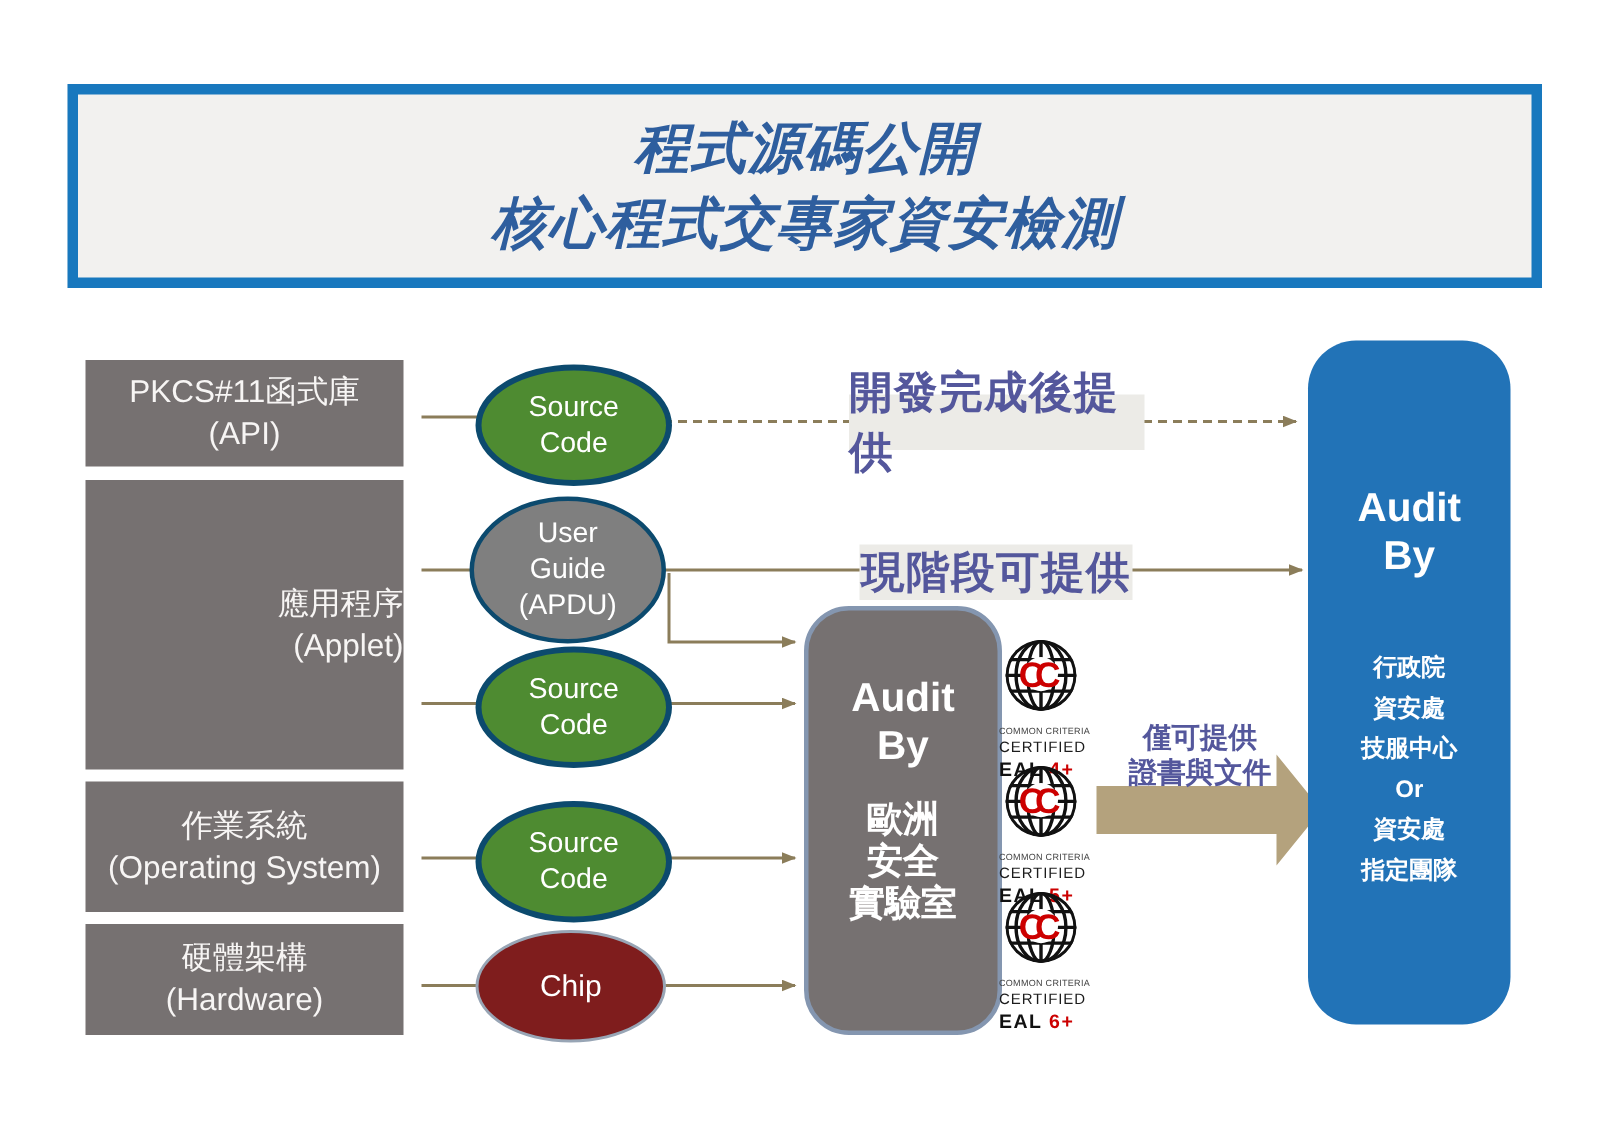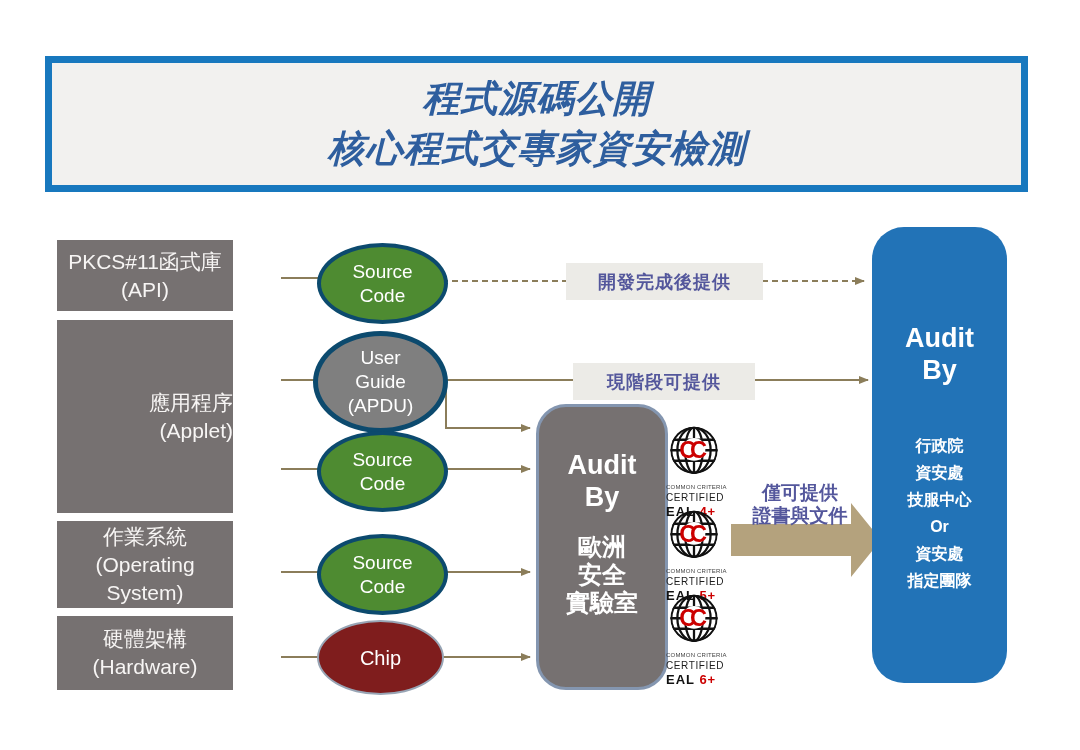--- a/index.html
+++ b/index.html
@@ -4,43 +4,43 @@
 <style>
   html,body{margin:0;padding:0;background:#fff;}
   #slide{position:relative;width:1080px;height:750px;background:#ffffff;overflow:hidden;
          font-family:"Liberation Sans","DejaVu Sans",sans-serif;}
   
   #title-box{position:absolute;left:45px;top:56px;width:969px;height:122px;
              border:7px solid #1878be;background:#f2f1ef;display:flex;flex-direction:column;
              align-items:center;justify-content:center;}
   .title-line{color:#2e5e9e;font-size:37px;font-weight:bold;line-height:50px;letter-spacing:1px;font-style:italic;}
   
-  .layer{position:absolute;left:57px;width:176px;background:#767171;color:#f7f5f4;
+  .layer{position:absolute;left:57px;width:212px;background:#767171;color:#f7f5f4;
          display:flex;flex-direction:column;align-items:center;justify-content:center;
          font-size:21px;line-height:28px;text-align:center;}
   #layer-pkcs{top:240px;height:71px;}
   #layer-applet{top:320px;height:193px;align-items:flex-end;}
   #layer-os{top:521px;height:87px;}
   #layer-hw{top:616px;height:74px;}
   
   .ellipse{position:absolute;border-radius:50%;display:flex;flex-direction:column;
            align-items:center;justify-content:center;text-align:center;z-index:2;
            font-size:19px;line-height:24px;}
   .ellipse.green{background:#4e8b31;border:4px solid #0c4a6e;color:#ffffff;}
-  .ellipse.gray{background:#7f7f7f;border:5px solid #0c4a6e;color:#ffffff;}
+  .ellipse.gray{background:#7f7f7f;border:3px solid #0c4a6e;color:#ffffff;}
   .ellipse.red{background:#7f1d1d;border:2px solid #98a5b5;color:#ffffff;}
   #el-src-api{left:317px;top:243px;width:123px;height:73px;}
   #el-guide{left:313px;top:331px;width:125px;height:92px;}
   #el-src-applet{left:317px;top:431px;width:123px;height:73px;}
   #el-src-os{left:317px;top:534px;width:123px;height:73px;}
   #el-chip{left:317px;top:620px;width:123px;height:71px;font-size:20px;}
   
   #wires{position:absolute;left:0;top:0;width:1080px;height:750px;z-index:1;}
   
-  .pill{position:absolute;background:#ecebe7;color:#54579c;font-weight:bold;font-size:18px;
+  .pill{position:absolute;background:#ecebe7;color:#54579c;font-weight:bold;font-size:29px;
         display:flex;align-items:center;justify-content:center;z-index:3;letter-spacing:1px;}
   #pill-after{left:566px;top:263px;width:197px;height:37px;}
   #pill-current{left:573px;top:363px;width:182px;height:37px;}
   
   #audit-lab{position:absolute;left:536px;top:404px;width:132px;height:286px;background:#767171;
              border:3px solid #8496b0;border-radius:30px;color:#fff;text-align:center;z-index:2;
              box-sizing:border-box;padding-top:42px;}
   #audit-lab .en{font-size:27px;font-weight:bold;line-height:32px;}
   #audit-lab .zh{margin-top:20px;font-size:24px;font-weight:bold;line-height:28px;}
   #audit-gov{position:absolute;left:872px;top:227px;width:135px;height:456px;background:#2273b7;

